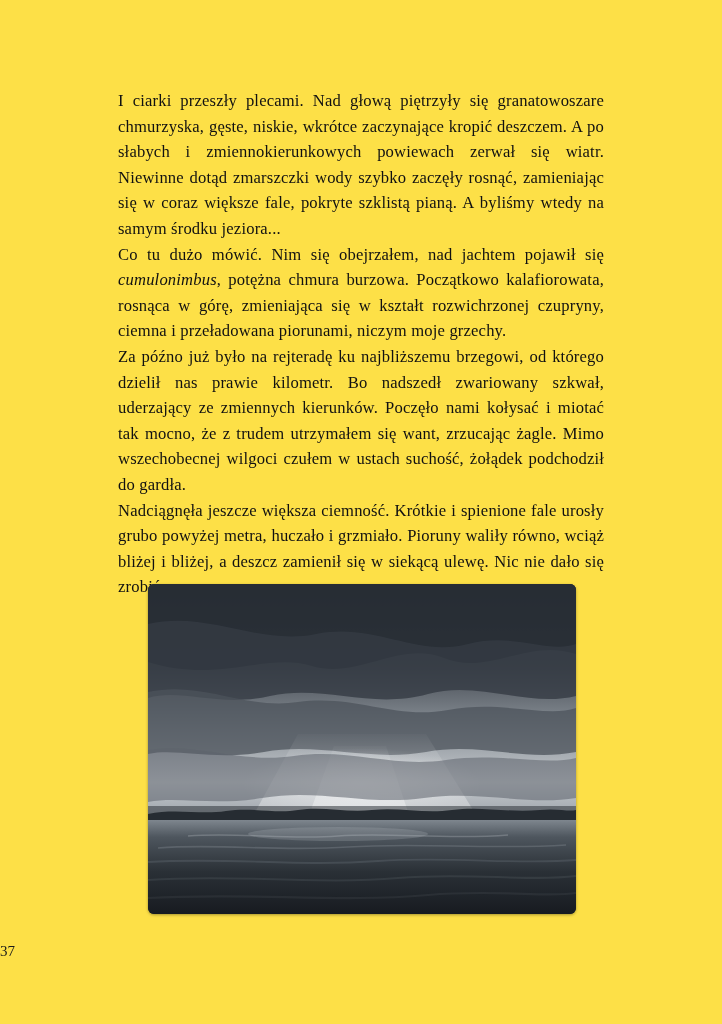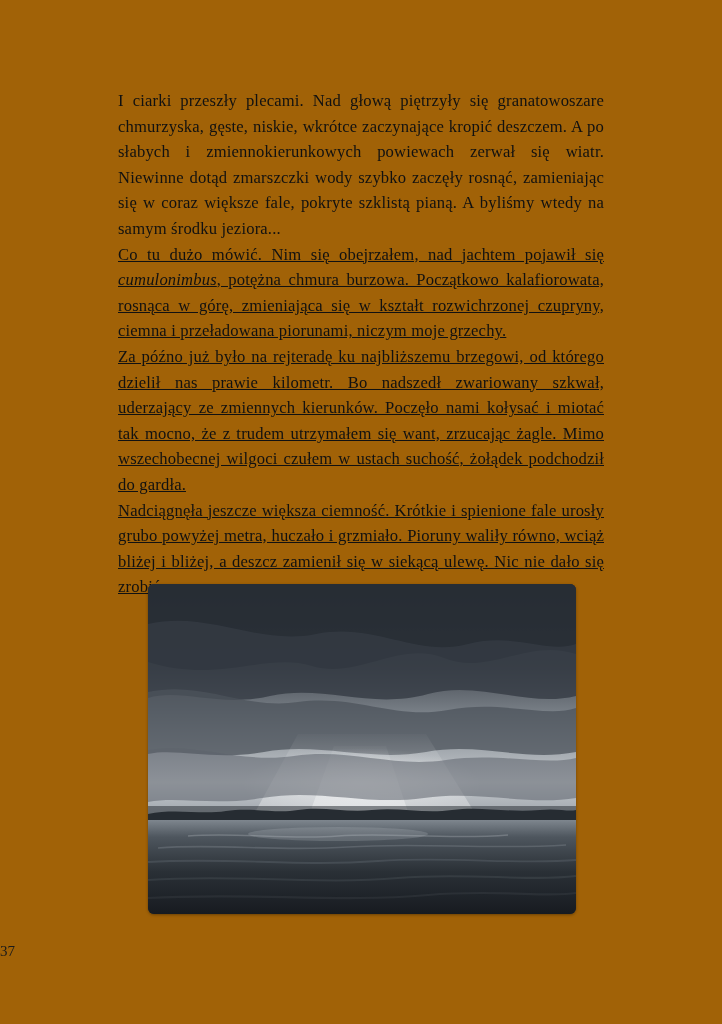--- a/index.html
+++ b/index.html
@@ -14,40 +14,39 @@
     color: #111111;
     position: relative;
     overflow: hidden;
   }
   .page {
     position: absolute;
     left: 0;
     top: 0;
     width: 722px;
     height: 1024px;
-    background: #a16207;
+    background: #fde047;
   }
   .text-block {
     position: absolute;
     left: 118px;
     top: 88px;
     width: 486px;
   }
   p.para {
     margin: 0;
     font-size: 16.6px;
     line-height: 25.6px;
     text-align: justify;
     text-justify: inter-word;
     hyphens: manual;
     letter-spacing: 0.01em;
   }
   p.para + p.para {
     margin-top: 0;
-    text-decoration: underline;
   }
   p.gap {
     margin-top: 25px;
   }
   .it {
     font-style: italic;
   }
   .figure {
     position: absolute;
     left: 148px;

